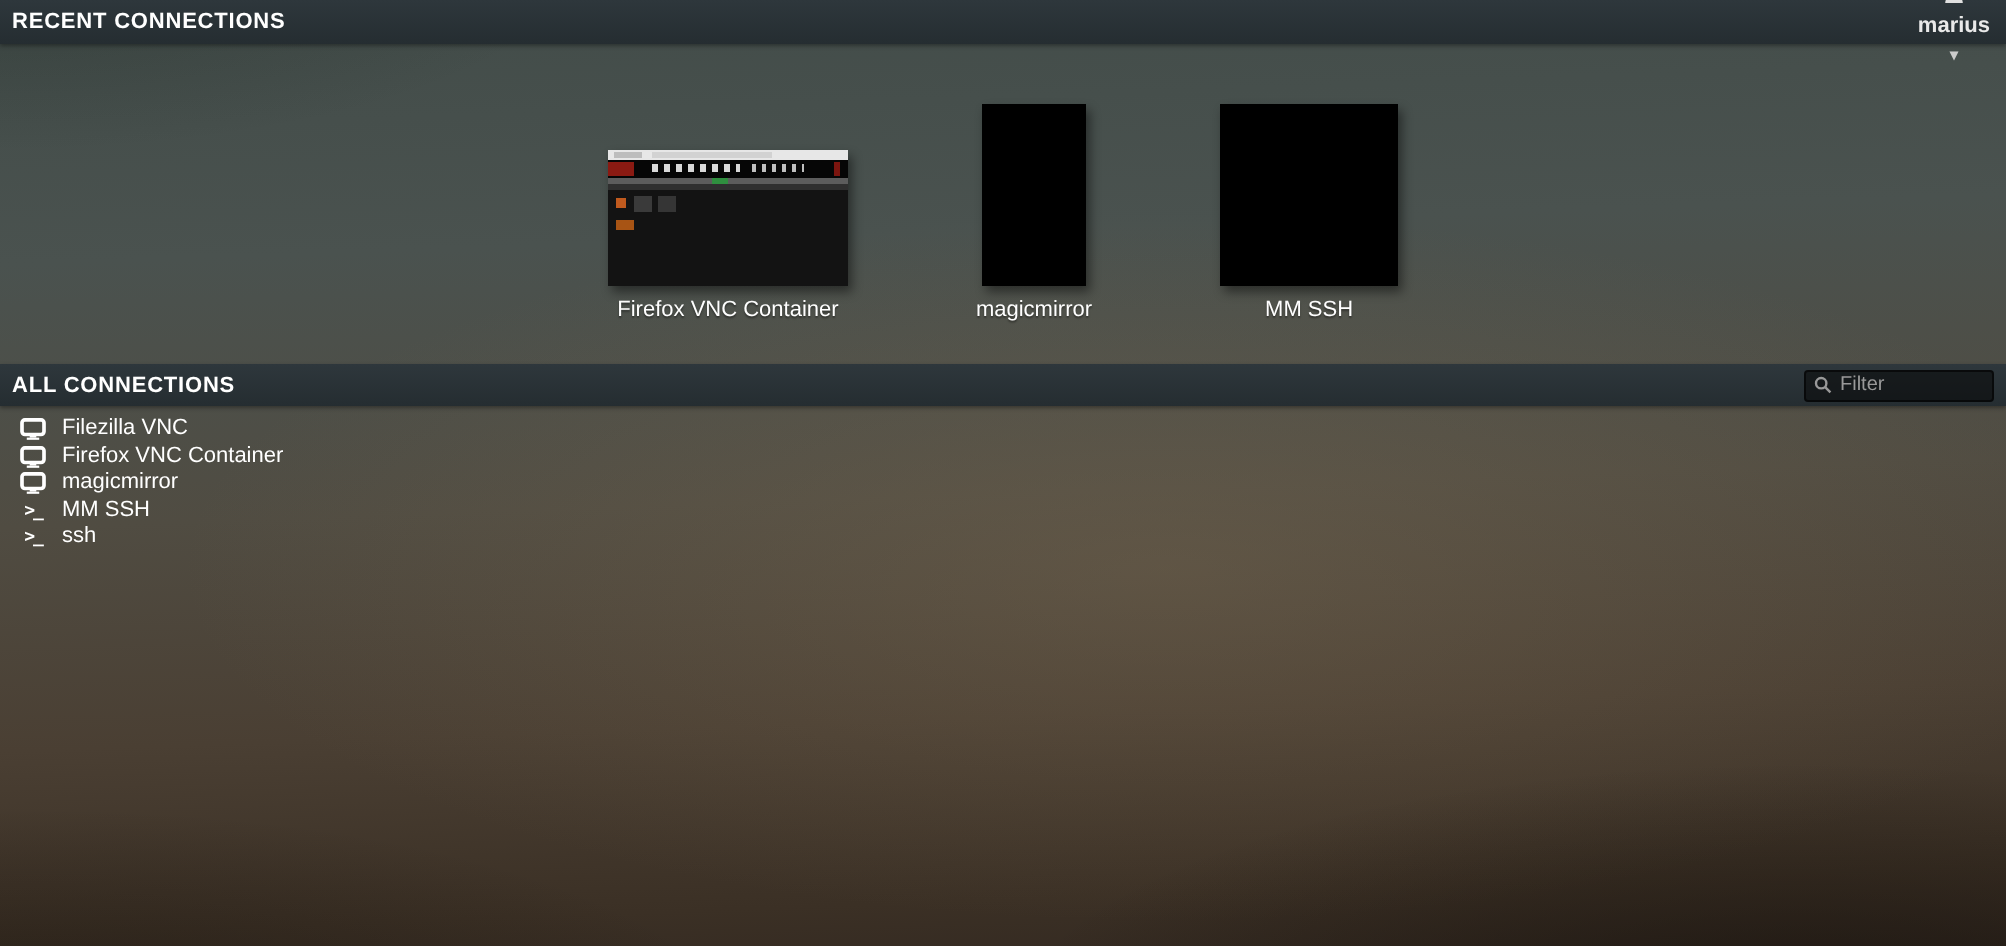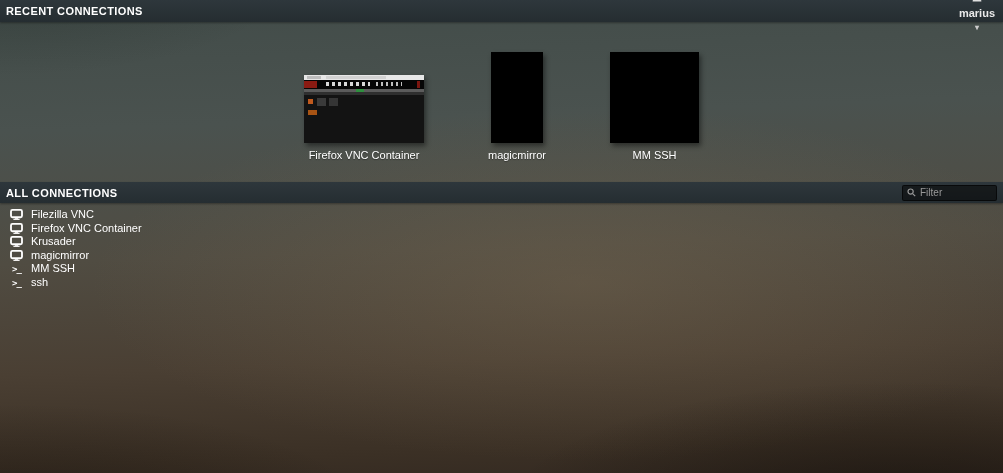--- a/index.html
+++ b/index.html
@@ -191,45 +191,32 @@
           <rect x="1" y="1" width="12" height="8" rx="1.6" fill="none" stroke="#ffffff" stroke-width="2"></rect>
           <rect x="5.2" y="9.3" width="3.6" height="1.4" fill="#ffffff"></rect>
           <rect x="3.6" y="10.7" width="6.8" height="1.2" fill="#ffffff"></rect>
         </svg>
       </span>
 
     </span>
     <span class="row-label">Firefox VNC Container</span>
   </div>
 
+
   <div class="conn-row">
     <span class="icon-cell">
       <span class="mon">
         <svg width="13" height="11" viewBox="0 0 14 12">
           <rect x="1" y="1" width="12" height="8" rx="1.6" fill="none" stroke="#ffffff" stroke-width="2"></rect>
           <rect x="5.2" y="9.3" width="3.6" height="1.4" fill="#ffffff"></rect>
           <rect x="3.6" y="10.7" width="6.8" height="1.2" fill="#ffffff"></rect>
         </svg>
       </span>
 
     </span>
-    <span class="row-label">Krusader</span>
-  </div>
-
-  <div class="conn-row">
-    <span class="icon-cell">
-      <span class="mon">
-        <svg width="13" height="11" viewBox="0 0 14 12">
-          <rect x="1" y="1" width="12" height="8" rx="1.6" fill="none" stroke="#ffffff" stroke-width="2"></rect>
-          <rect x="5.2" y="9.3" width="3.6" height="1.4" fill="#ffffff"></rect>
-          <rect x="3.6" y="10.7" width="6.8" height="1.2" fill="#ffffff"></rect>
-        </svg>
-      </span>
-
-    </span>
     <span class="row-label">magicmirror</span>
   </div>
 
   <div class="conn-row">
     <span class="icon-cell">
 
       <span class="terminal-icon">&gt;_</span>
     </span>
     <span class="row-label">MM SSH</span>
   </div>

